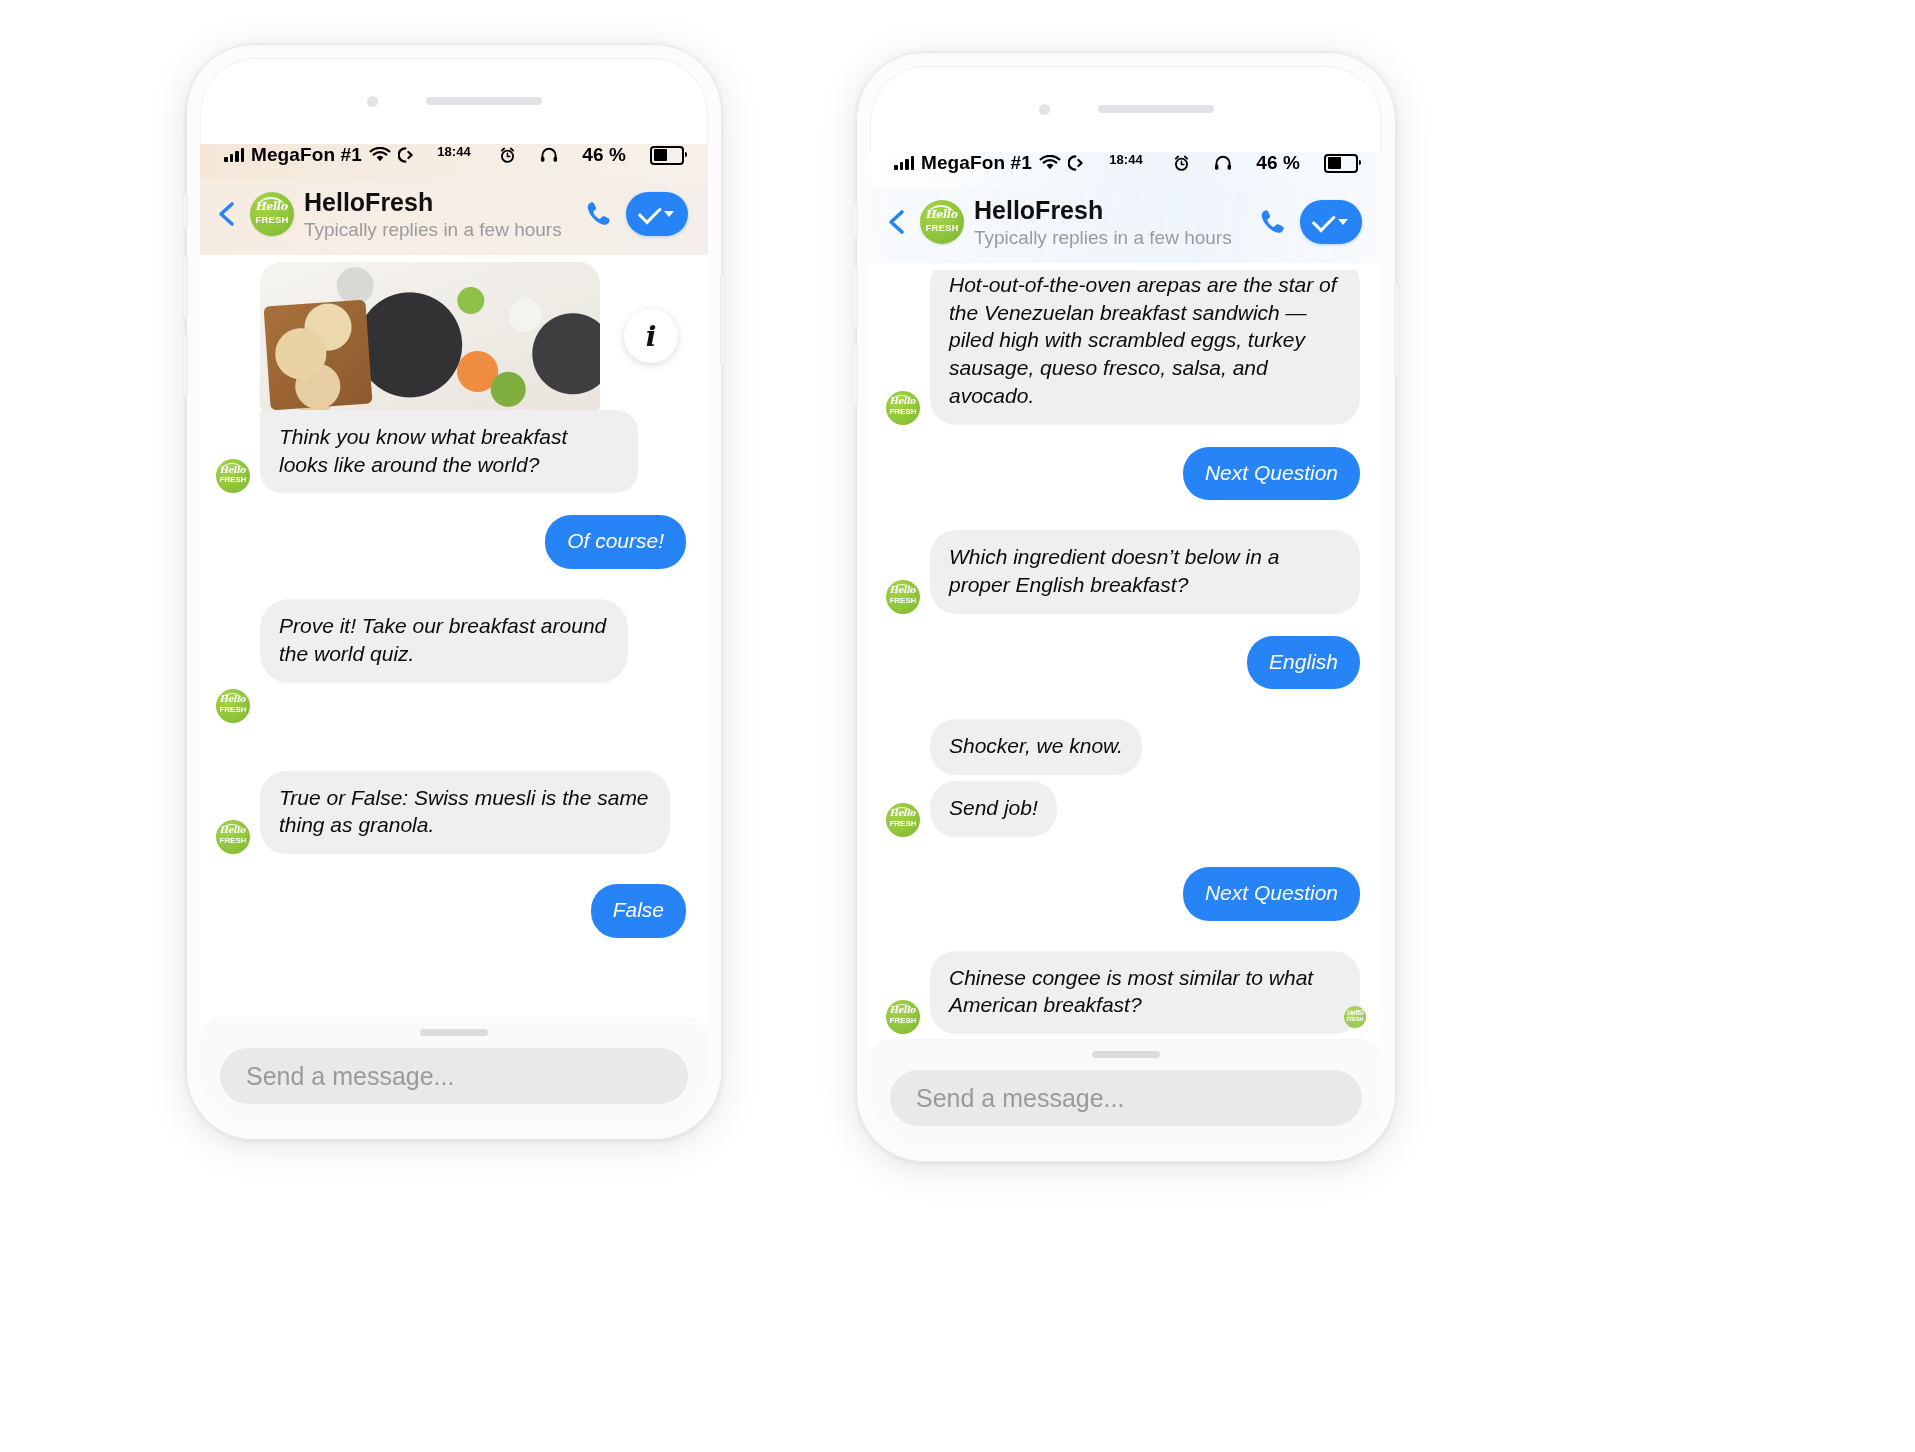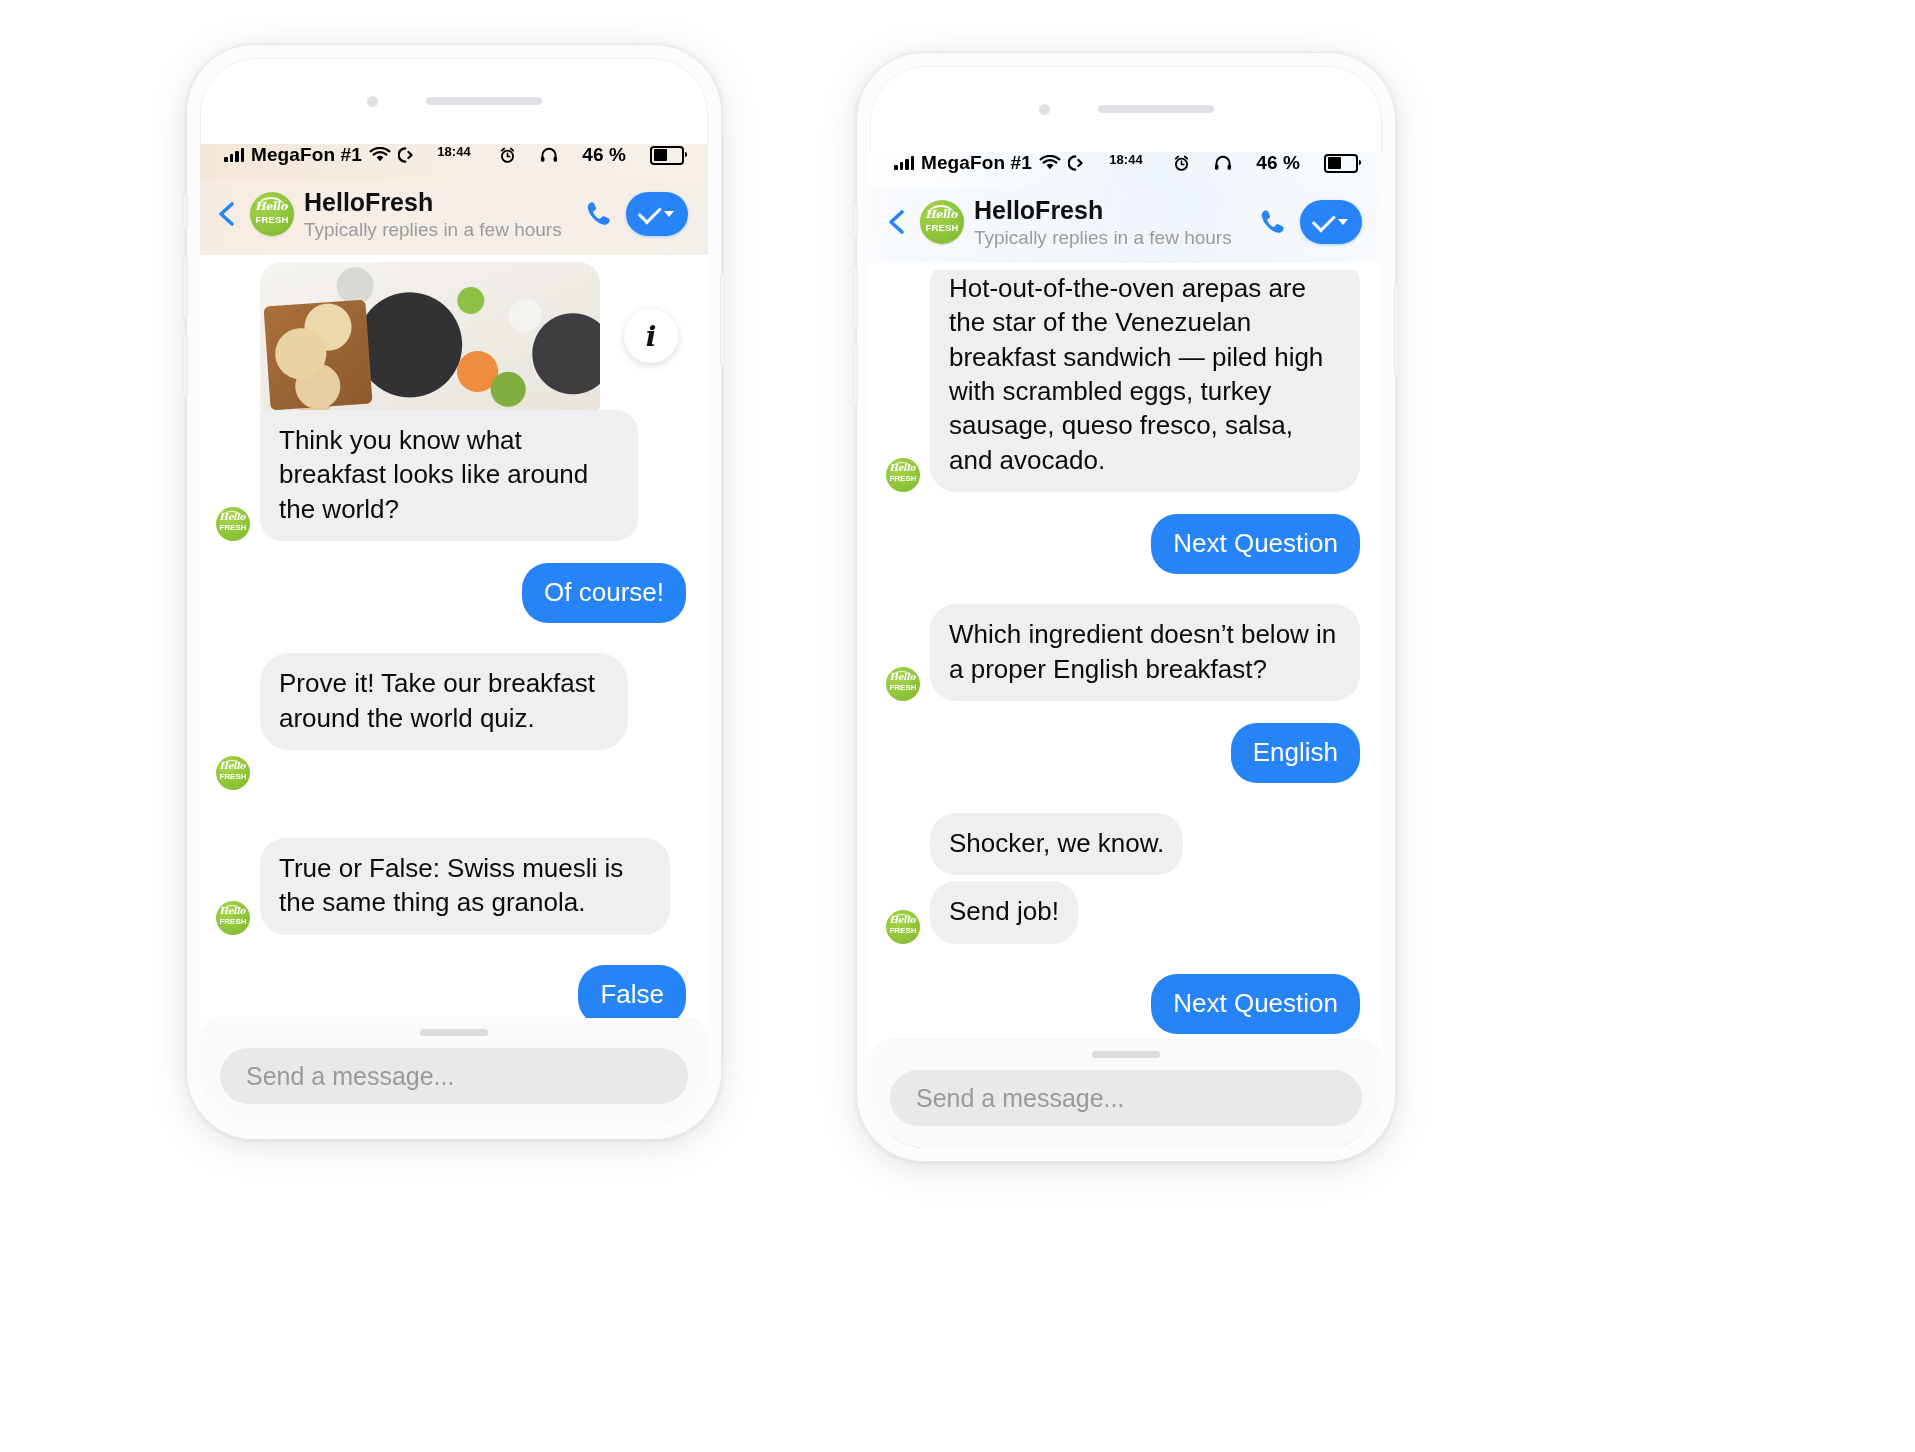--- a/index.html
+++ b/index.html
@@ -282,24 +282,25 @@
     content:"";
     position:absolute; top: 4px; left: 5px;
     width: 22px; height: 7px;
     border-top: 1.6px solid rgba(255,255,255,0.9);
     border-radius: 50%/100% 100% 0 0;
   }
 
   .bubble {
     max-width: 370px;
     padding: 13px 19px 15px;
-    font-size: 26px;
+    font-size: 21px;
     line-height: 1.32;
     border-radius: 26px;
     word-wrap: break-word;
+    font-style: italic;
   }
   .bubble.in {
     background: #efefef;
     color: #0b0b0b;
   }
   .bubble.out {
     background: #2684f7;
     color: #ffffff;
     padding: 12px 22px 14px;
   }

